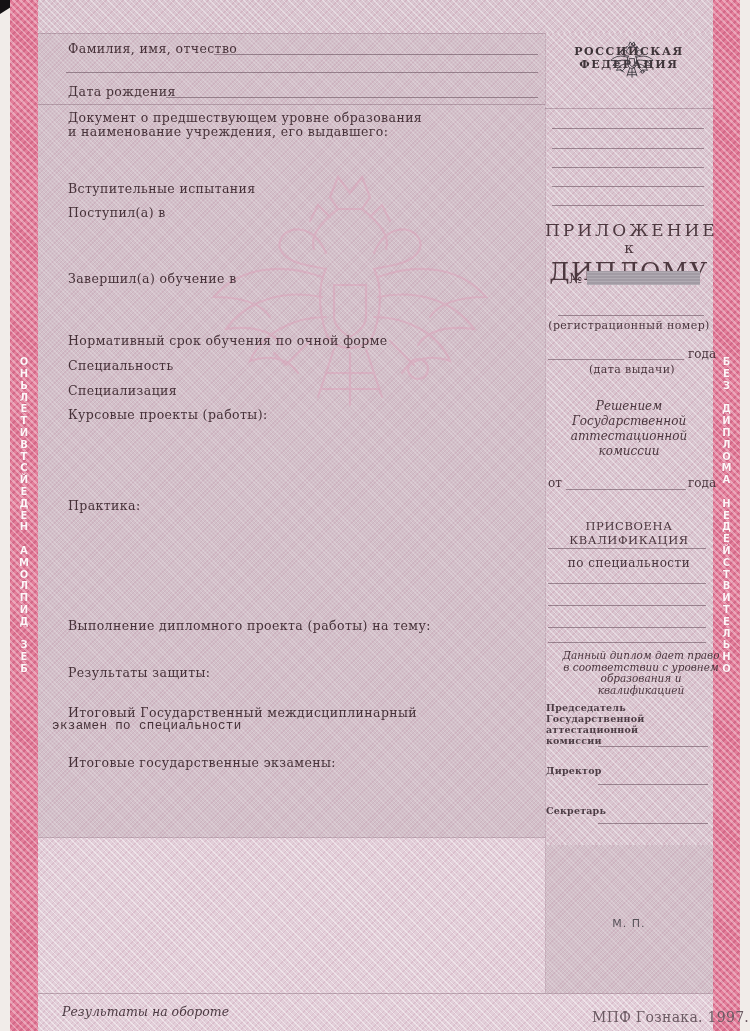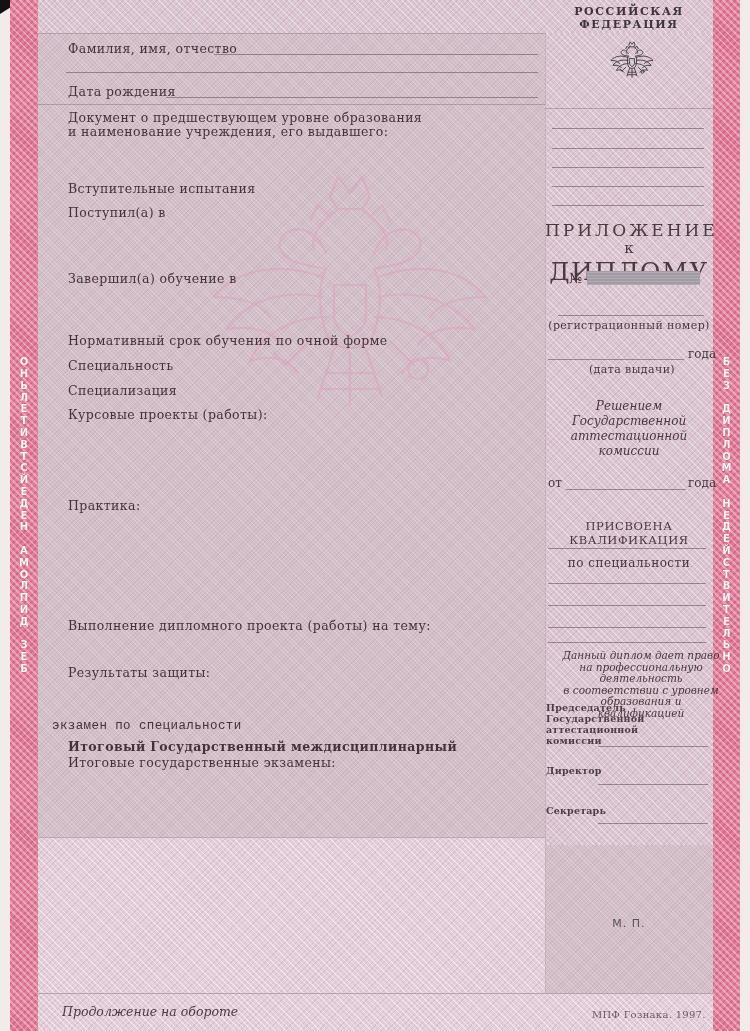--- a/index.html
+++ b/index.html
@@ -27,28 +27,28 @@
   
   .lbl{position:absolute;font-size:12.5px;color:#463138;letter-spacing:.4px;white-space:nowrap;}
 
   
   .band{position:absolute;top:0;height:1031px;display:flex;align-items:center;justify-content:center;}
   .band-text{font-family:"DejaVu Sans",sans-serif;font-weight:bold;font-size:10px;color:#fdf6f8;
     white-space:pre;line-height:11.8px;text-align:center;text-shadow:0 0 1px rgba(150,40,80,.5);}
 
   
   .rc-center{position:absolute;left:545px;width:168px;text-align:center;color:#4a353d;}
-  .country{font-size:11px;font-weight:bold;letter-spacing:1.6px;color:#3e3338;line-height:12px;}
+  .country{font-size:11px;font-weight:bold;letter-spacing:1.6px;color:#3e3338;line-height:12px;margin-top:40px;}
   .apx-title{font-size:17px;letter-spacing:3px;color:#4d383f;}
   .apx-sub-small{font-size:15px;color:#4d383f;}
   .apx-sub-big{font-size:25px;letter-spacing:1.5px;color:#4d383f;}
   .caption{font-size:11px;letter-spacing:.4px;}
   .it{font-style:italic;}
   .sig{position:absolute;left:546px;font-size:9.5px;line-height:11px;color:#4c3c44;letter-spacing:.2px;font-weight:bold;}
-  .small-print{font-size:10px;color:#6b5a62;letter-spacing:.3px;}
+  .small-print{font-size:14px;color:#6b5a62;letter-spacing:.3px;}
 
   .num-box{position:absolute;background:#a29ba4;background-image:
     repeating-linear-gradient(0deg, rgba(255,255,255,.16) 0 1px, rgba(0,0,0,0) 1px 3px);}
 
   .corner{position:absolute;left:0;top:0;width:0;height:0;
     border-top:14px solid #141114;border-right:22px solid transparent;}
 
   .wm{position:absolute;opacity:.42;}
   .emblem{color:#413c44;}
   .wm-eagle{color:#dd9ab5;}
@@ -164,21 +164,21 @@
   <div class="lbl" style="left:68px;top:271px;">Завершил(а) обучение в</div>
 
   <div class="lbl" style="left:68px;top:333px;">Нормативный срок обучения по очной форме</div>
   <div class="lbl" style="left:68px;top:358px;">Специальность</div>
   <div class="lbl" style="left:68px;top:383px;">Специализация</div>
   <div class="lbl" style="left:68px;top:407px;">Курсовые проекты (работы):</div>
 
   <div class="lbl" style="left:68px;top:498px;">Практика:</div>
   <div class="lbl" style="left:68px;top:618px;">Выполнение дипломного проекта (работы) на тему:</div>
   <div class="lbl" style="left:68px;top:665px;">Результаты защиты:</div>
-  <div class="lbl" style="left:68px;top:739px;font-weight:bold;">Итоговый Государственный междисциплинарный</div>
+  <div class="lbl" style="left:68px;top:705px;">Итоговый Государственный междисциплинарный</div>
   <div class="lbl" style="left:52px;top:719px;font-family:Liberation Mono, monospace;">экзамен по специальности</div>
   <div class="lbl" style="left:68px;top:755px;">Итоговые государственные экзамены:</div>
 
   <div class="rc-center country" style="top:6px;">РОССИЙСКАЯ</div>
   <div class="rc-center country" style="top:19px;">ФЕДЕРАЦИЯ</div>
 
   <svg class="abs emblem" style="left:600px;top:40px;width:64px;height:62px;" viewBox="0 0 100 100">
     <g fill="none" stroke="currentColor" stroke-width="1.5" stroke-linecap="round">
       <path d="M45 8 L47 3 L50 7 L53 3 L55 8 L53 11 L47 11 Z"></path>
       <path d="M47 11 C42 15 40 18 41 21 M53 11 C58 15 60 18 59 21"></path>
@@ -238,37 +238,36 @@
   <div class="line" style="left:548px;top:548px;width:158px;"></div>
   <div class="rc-center" style="top:556px;font-size:12px;letter-spacing:.5px;">по специальности</div>
 
   <div class="line" style="left:548px;top:583px;width:158px;"></div>
   <div class="line" style="left:548px;top:605px;width:158px;"></div>
   <div class="line" style="left:548px;top:627px;width:158px;"></div>
   <div class="line" style="left:548px;top:642px;width:158px;"></div>
 
   <div class="rc-center it" style="top:650px;font-size:10.5px;line-height:11.6px;margin-left:12px;">
     <div>Данный диплом дает право</div>
-    <div>на профессиональную деятельность</div>
     <div>в соответствии с уровнем</div>
     <div>образования и квалификацией</div>
   </div>
 
   <div class="sig" style="top:702px;">
     <div>Председатель</div>
     <div>Государственной</div>
     <div>аттестационной</div>
     <div>комиссии</div>
   </div>
   <div class="line" style="left:598px;top:746px;width:110px;"></div>
 
   <div class="sig" style="top:765px;">Директор</div>
   <div class="line" style="left:598px;top:784px;width:110px;"></div>
 
   <div class="sig" style="top:805px;">Секретарь</div>
   <div class="line" style="left:598px;top:823px;width:110px;"></div>
 
   <div class="rc-center" style="top:917px;font-family:'DejaVu Sans',sans-serif;font-size:11px;letter-spacing:1px;color:#575158;">М. П.</div>
 
-  <div class="abs it" style="left:62px;top:1004px;font-size:12.5px;color:#4c3a42;">Продолжение на обороте</div>
+  <div class="abs it" style="left:62px;top:1004px;font-size:12.5px;color:#4c3a42;">Результаты на обороте</div>
   <div class="abs small-print" style="left:592px;top:1009px;">МПФ Гознака. 1997.</div>
 
 </div>
 
 </body></html>

